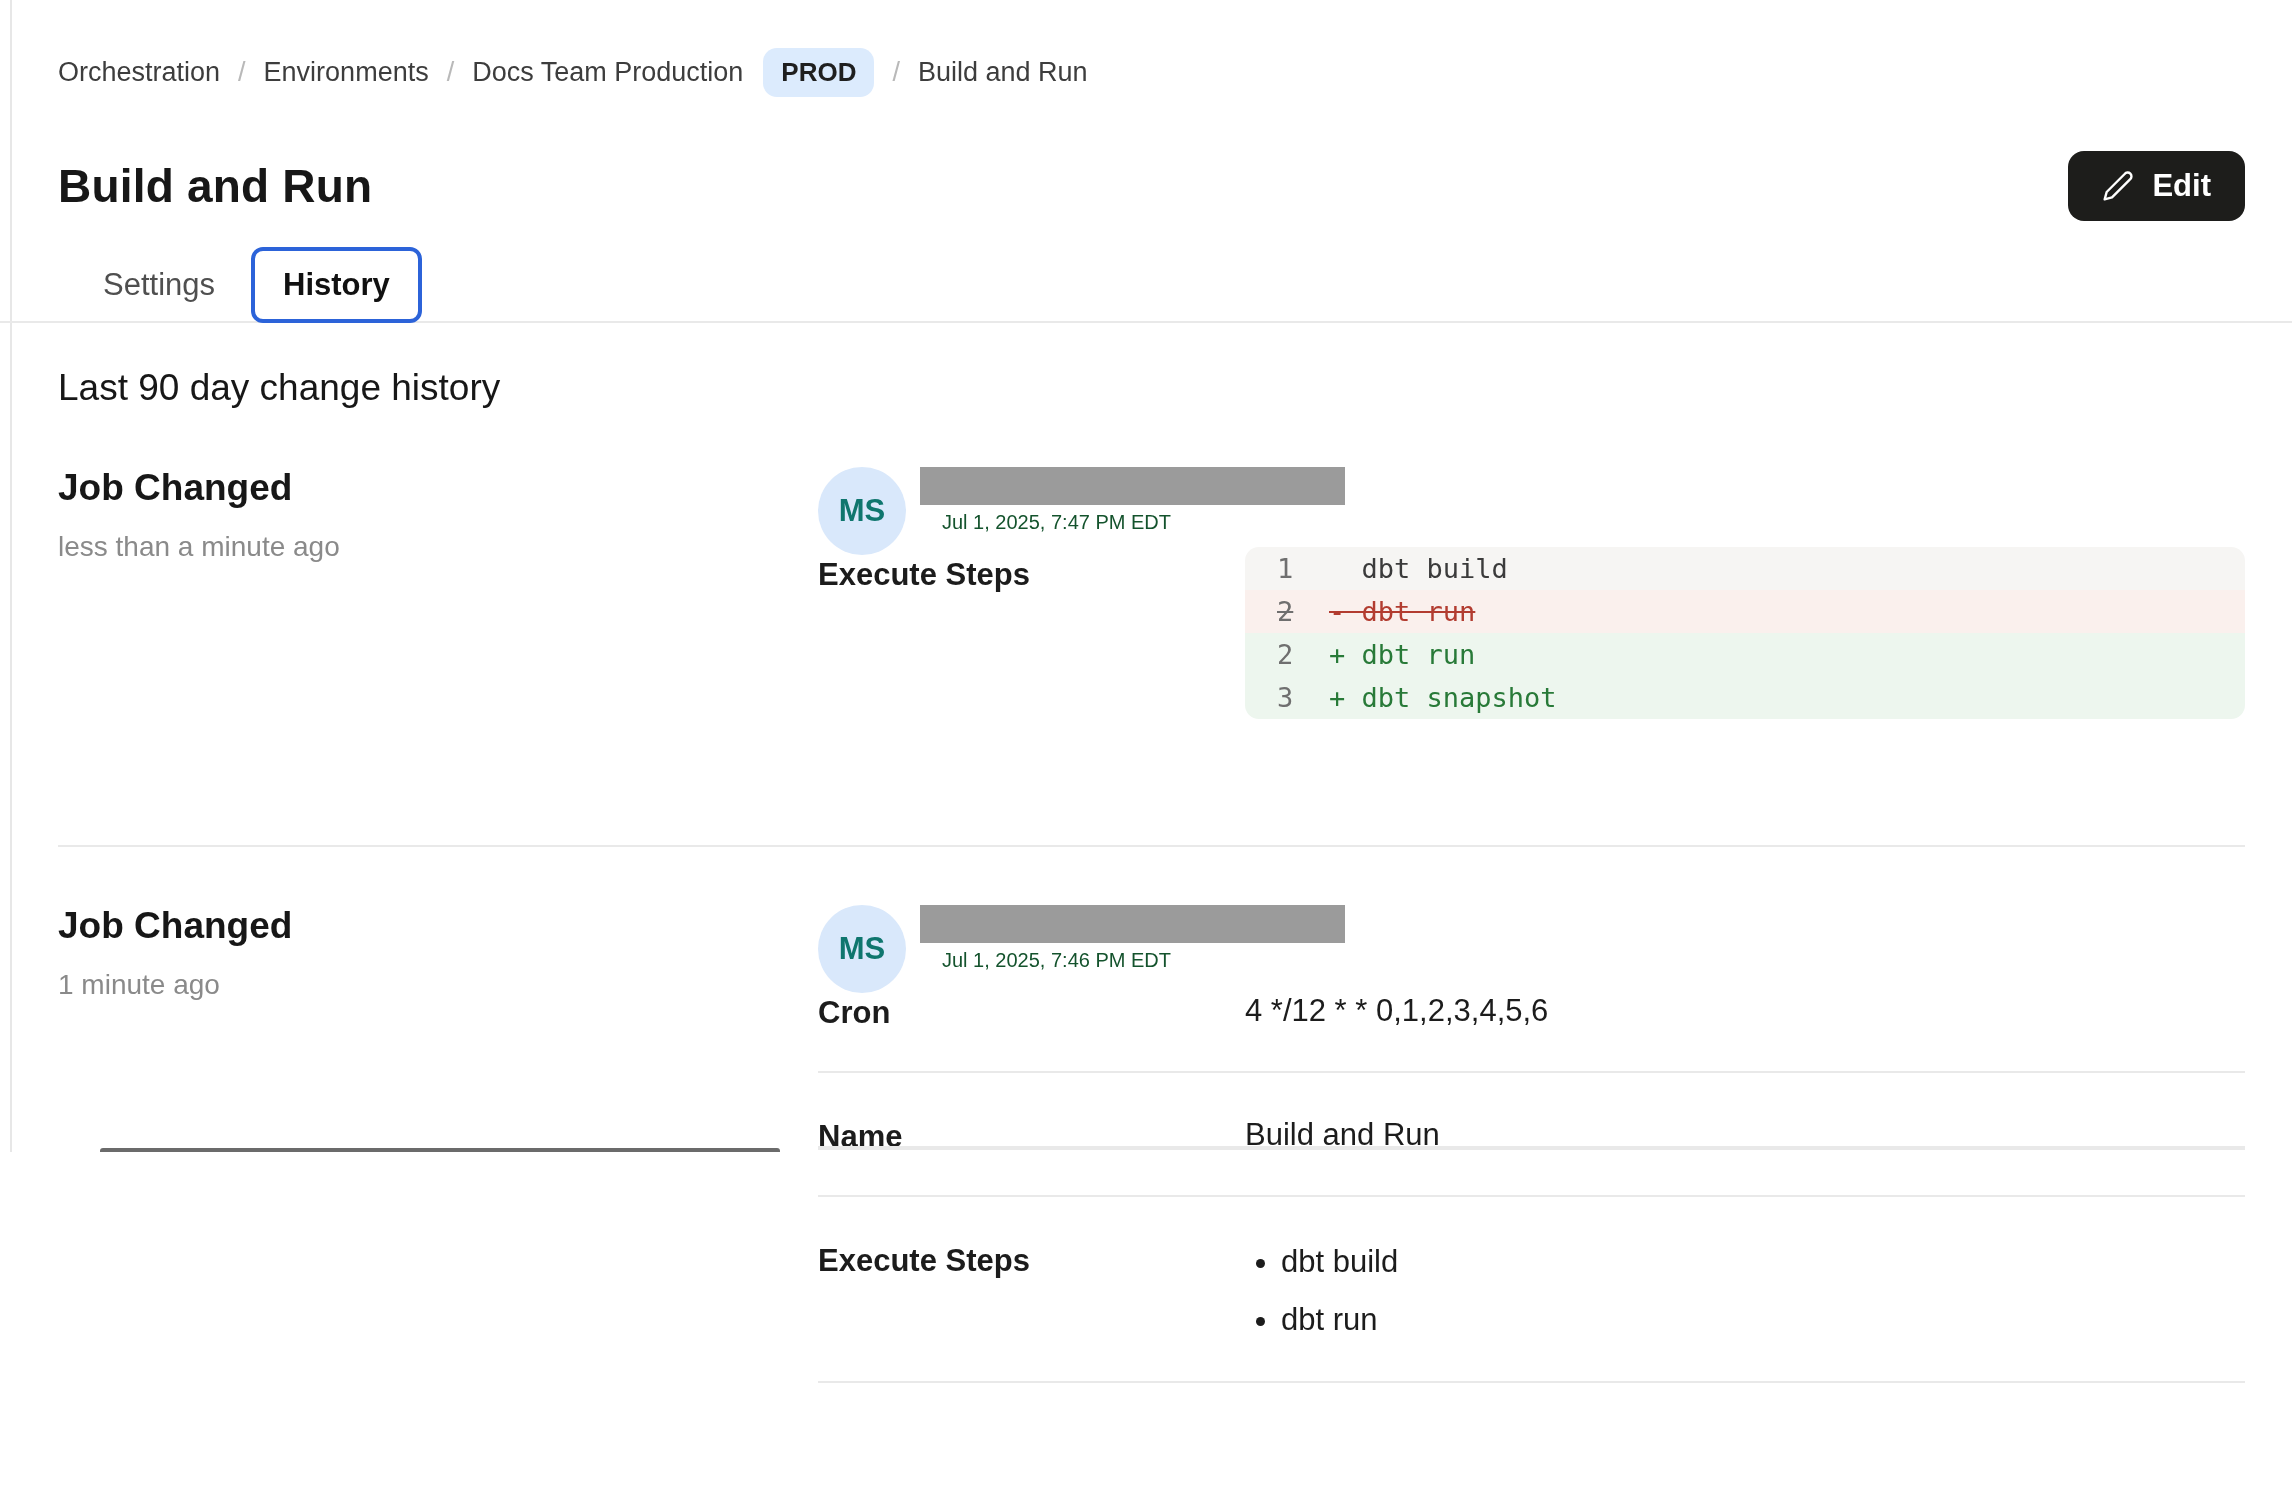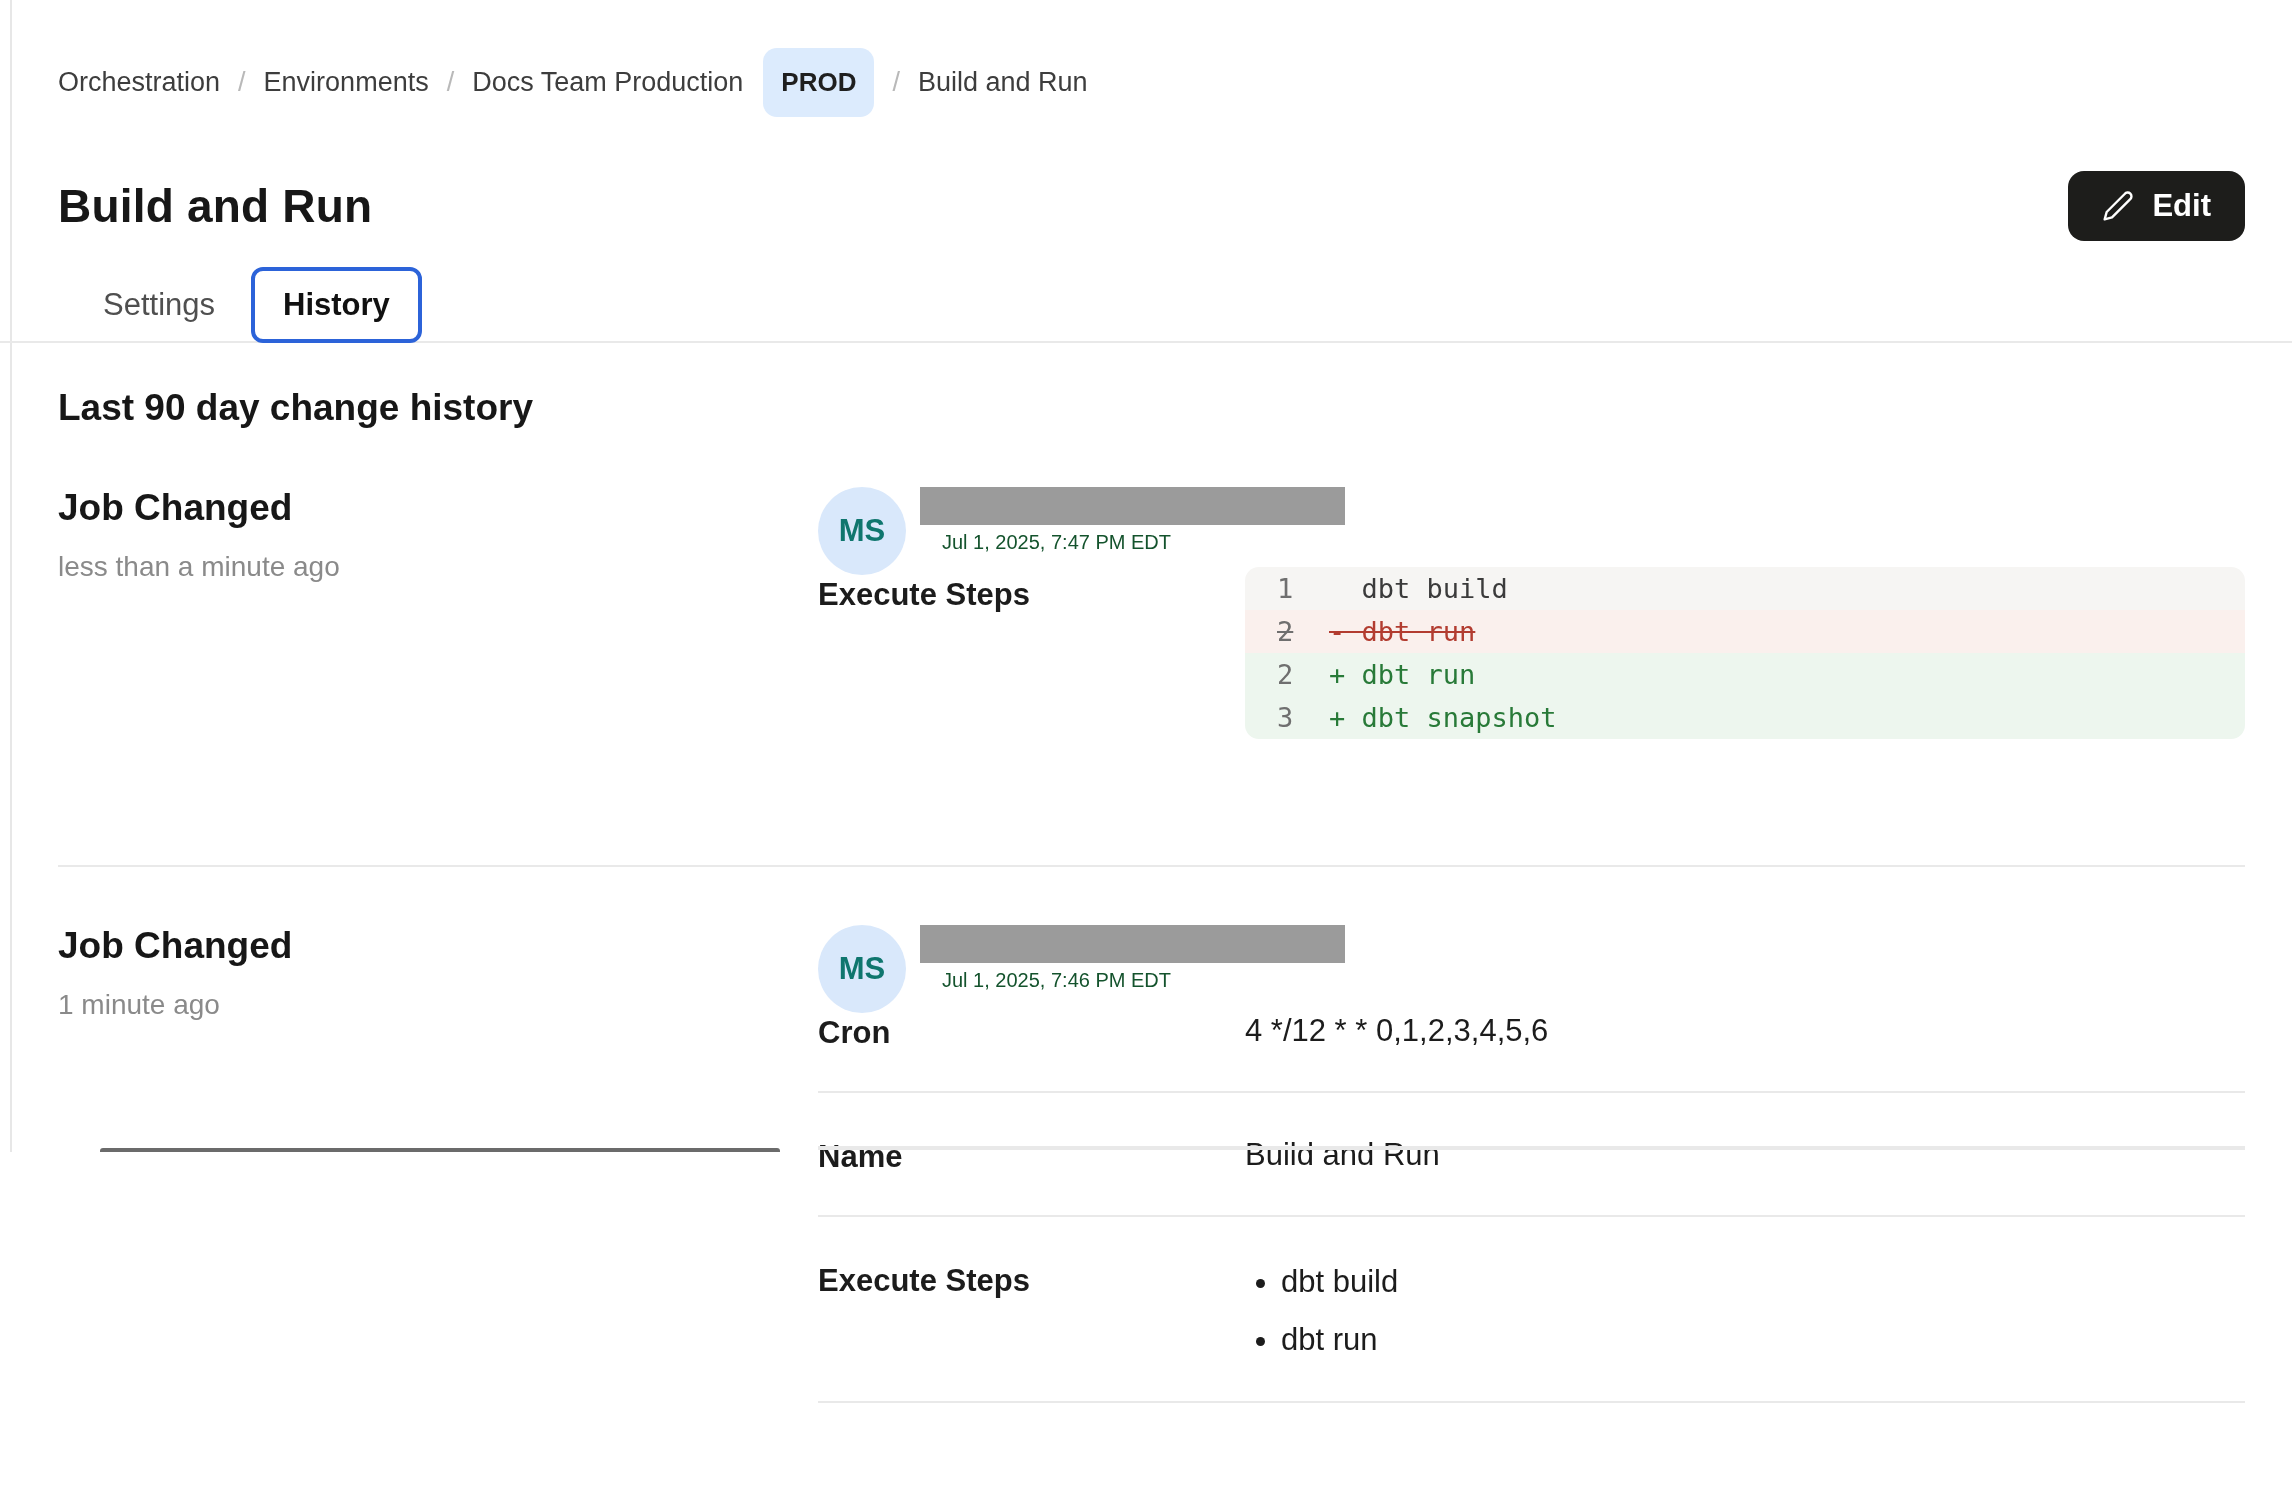--- a/index.html
+++ b/index.html
@@ -17,21 +17,21 @@
   }
   .content { position: relative; padding: 48px 47px 0 58px; }
 
   
   .breadcrumb { display: flex; align-items: center; gap: 18px; font-size: 27px; color: #3d3d3d; }
   .crumb { color: #3d3d3d; cursor: pointer; }
   .crumb-sep { color: #b9b9b9; }
   .env-badge {
     background: #dcebfd; color: #1f1f1f;
     font-size: 26px; font-weight: bold;
-    padding: 19px 18px; border-radius: 14px;
+    padding: 9px 18px; border-radius: 14px;
     margin-left: 2px;
   }
 
   
   .header-row { display: flex; align-items: center; justify-content: space-between; margin-top: 54px; }
   .page-title { font-size: 46px; font-weight: bold; color: #171717; letter-spacing: 0.2px; }
   .edit-btn {
     display: flex; align-items: center; gap: 18px;
     background: #1d1d1b; color: #fff;
     border: none; border-radius: 16px;
@@ -59,21 +59,21 @@
     background: transparent; border: 4px solid transparent; border-radius: 12px;
   }
   .tab.active {
     color: #111; font-weight: bold;
     background: #fff;
     border-color: #2c63d9;
     margin-left: 4px;
   }
 
   
-  .section-heading { font-size: 37px; font-weight: bold; color: #171717; margin-top: 44px; }
+  .section-heading { font-size: 37px; font-weight: normal; color: #171717; margin-top: 44px; }
 
   
   .entry {
     display: grid; grid-template-columns: 760px 1fr;
     padding: 58px 0 86px 0;
   }
   .entry + .entry { border-top: 2px solid #e9e9e9; }
   .entry-title { font-size: 37px; font-weight: bold; color: #171717; }
   .entry-reltime { font-size: 28px; color: #8a8a8a; margin-top: 22px; }
 

